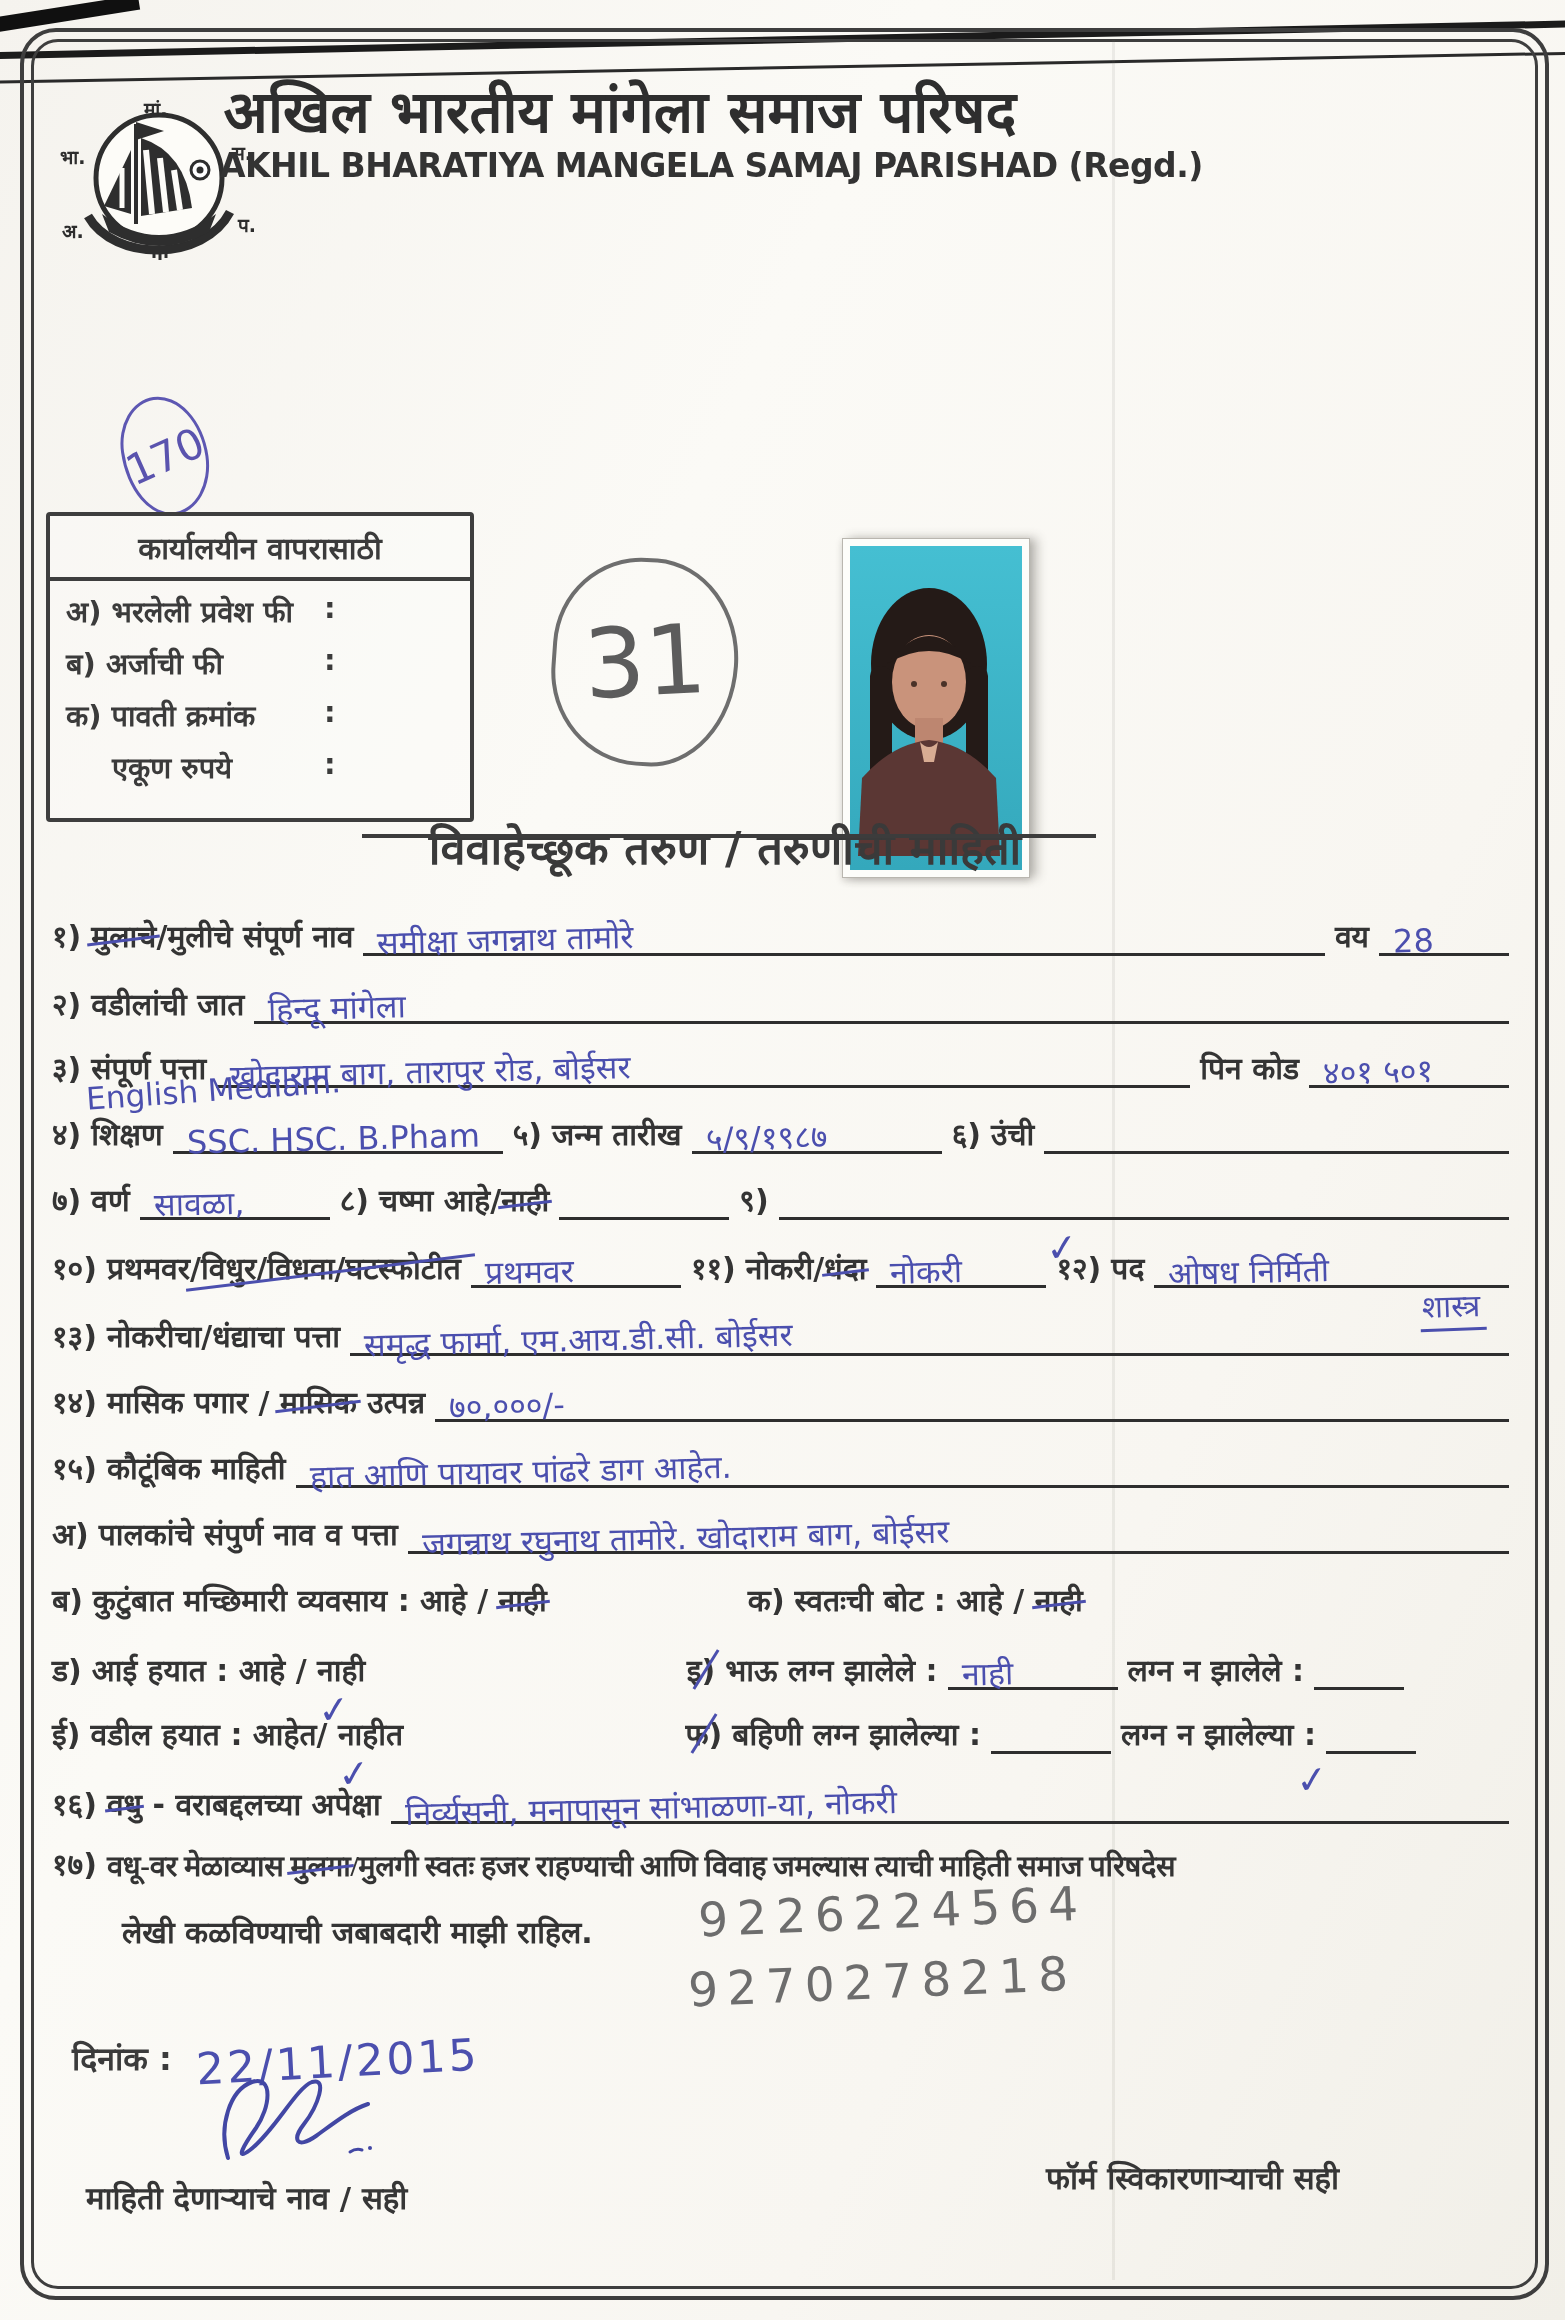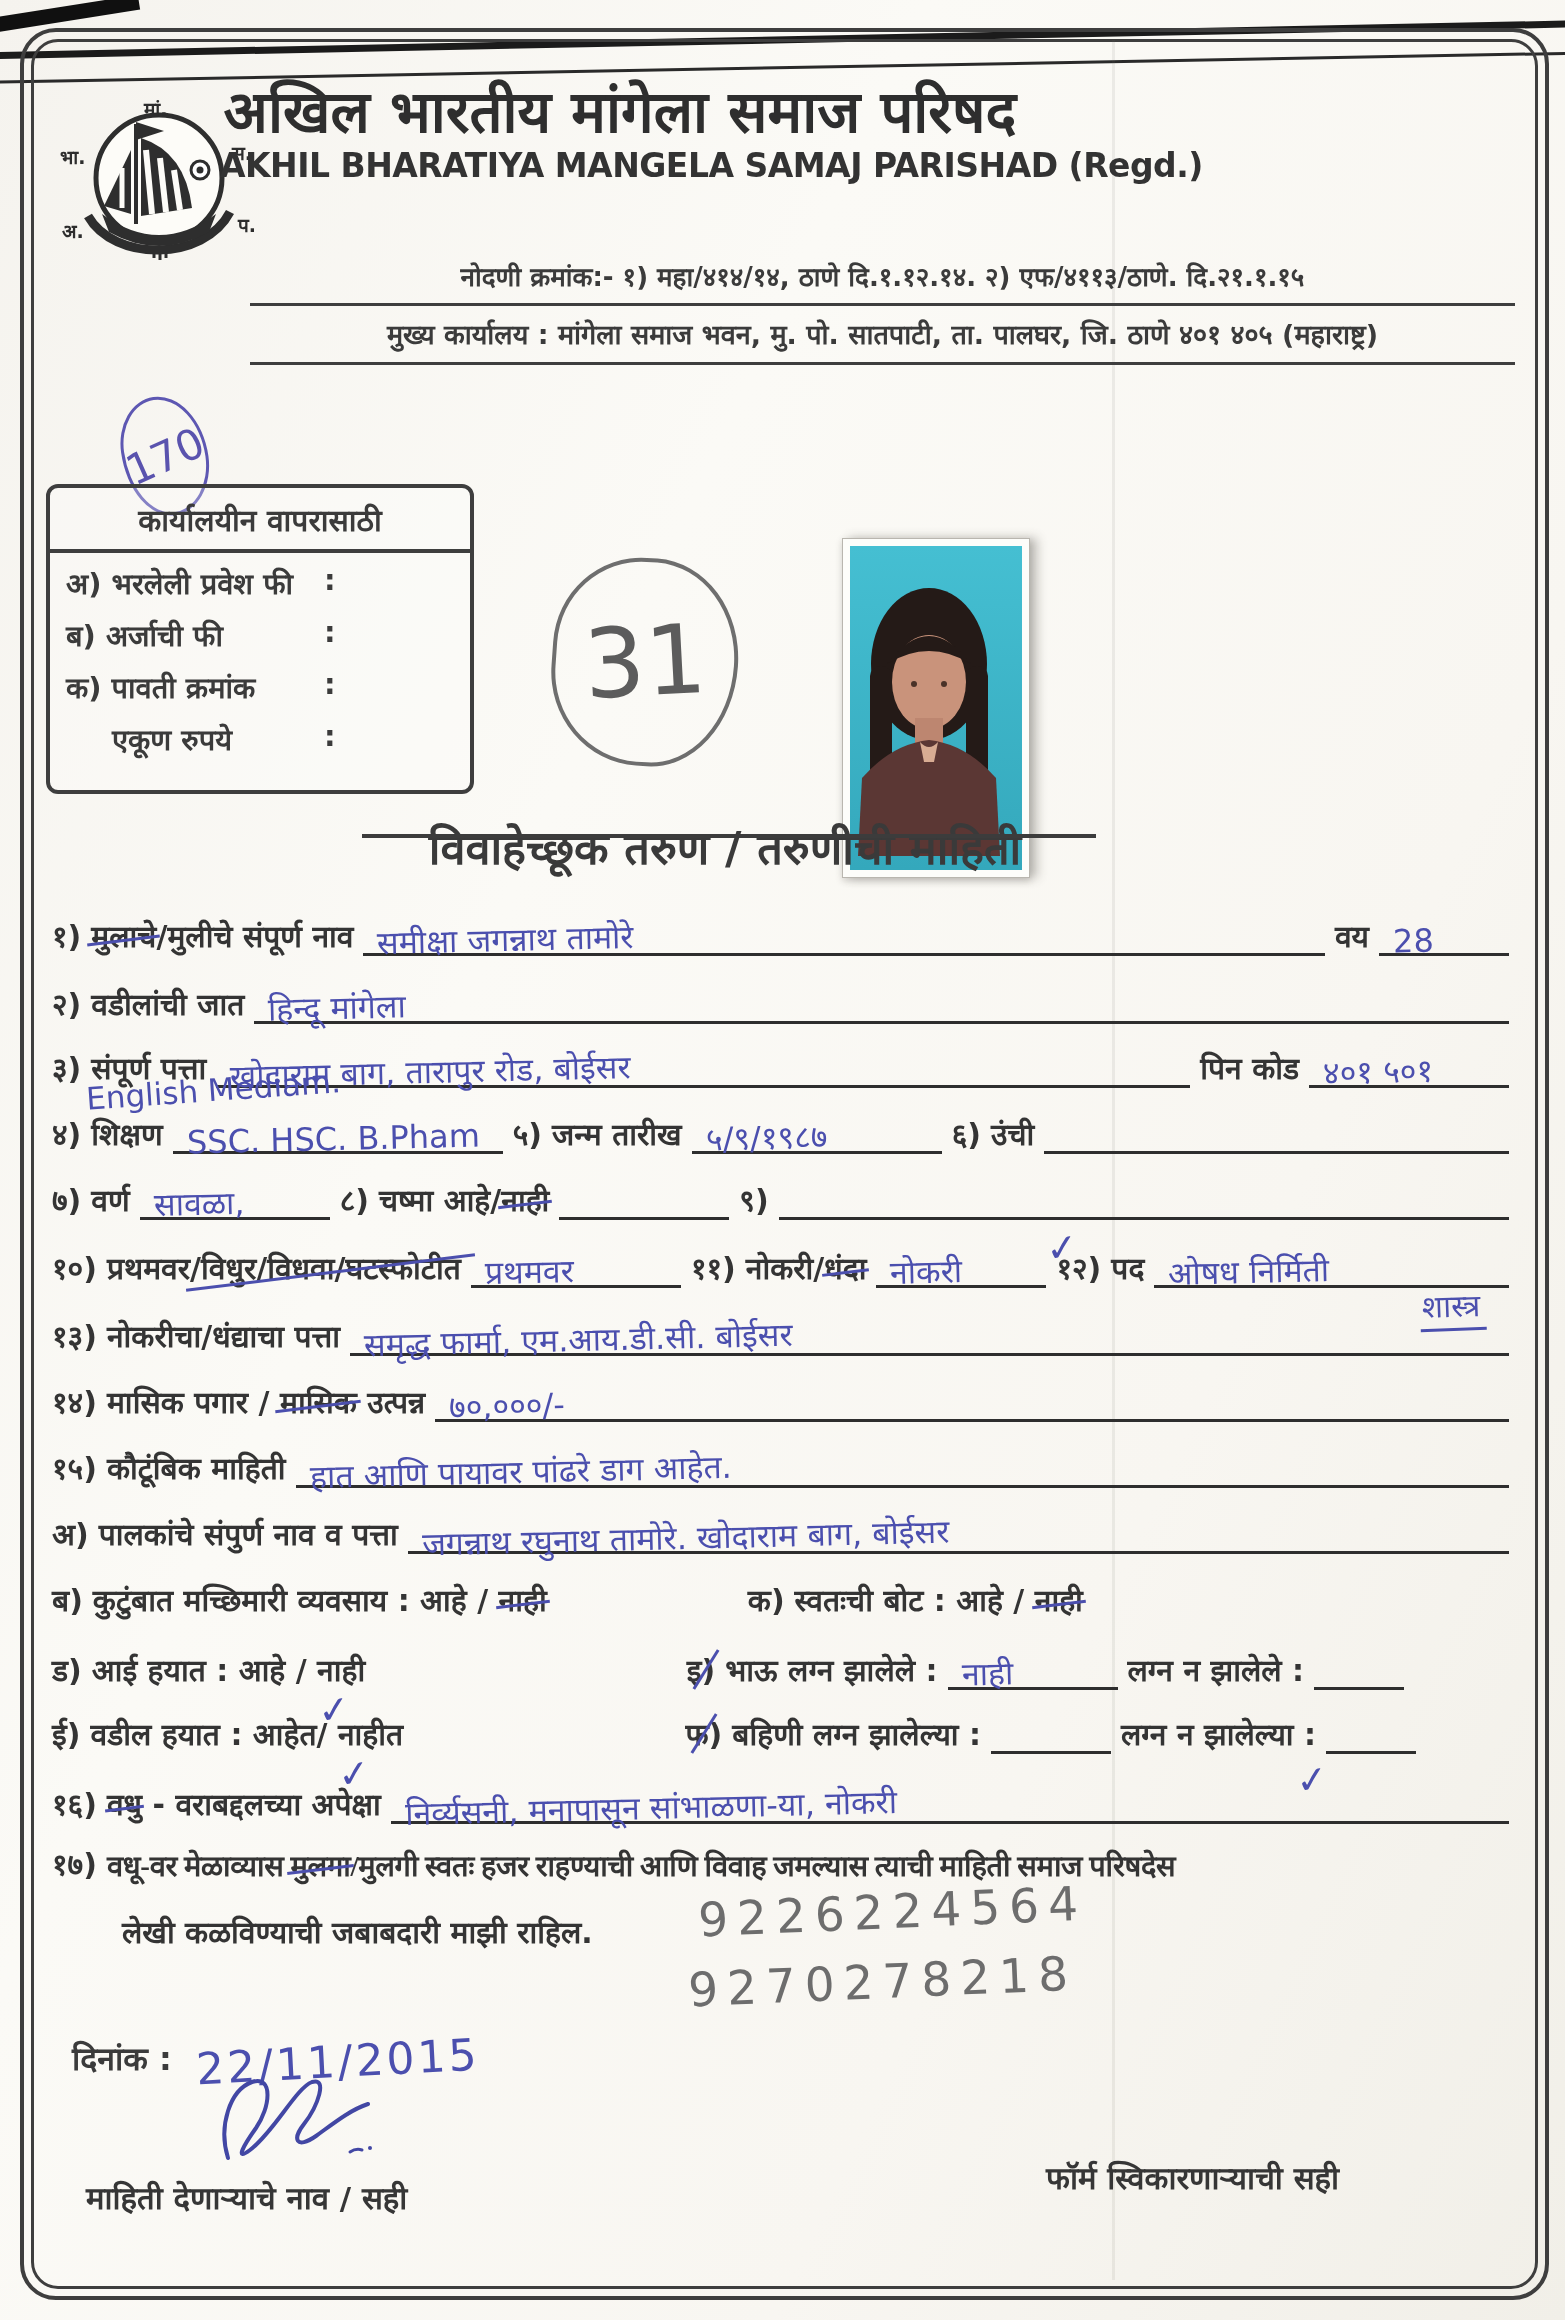--- a/index.html
+++ b/index.html
@@ -24,21 +24,21 @@
   .hdr-right{position:absolute;left:250px;top:258px;right:50px;}
   .reg-line{text-align:center;font-size:26px;font-weight:bold;padding:0 0 9px;border-bottom:3px solid #3e3e3e;white-space:nowrap;}
   .office-line{text-align:center;font-size:27px;font-weight:bold;padding:9px 0 10px;border-bottom:3px solid #3e3e3e;white-space:nowrap;}
 
   .stamp-170{position:absolute;left:122px;top:396px;width:80px;height:114px;border:3px solid #5d57b2;
      border-radius:46% 54% 48% 52%/42% 55% 45% 58%;transform:rotate(-8deg);color:#5a53ae;
      display:flex;align-items:center;justify-content:center;}
   .stamp-170 span{font-size:42px;transform:rotate(-16deg);}
   .event-title{position:absolute;left:278px;top:402px;width:690px;text-align:center;font-size:45px;font-weight:bold;color:#363636;}
 
-  .office-box{position:absolute;left:46px;top:484px;width:420px;height:302px;border:4px solid #3e3e3e;border-radius:12px;background:rgba(255,255,255,0.25);}
+  .office-box{position:absolute;left:46px;top:512px;width:420px;height:302px;border:4px solid #3e3e3e;border-radius:4px;background:rgba(255,255,255,0.25);}
   .office-box .hd{border-bottom:4px solid #3e3e3e;text-align:center;font-size:30px;font-weight:bold;padding:11px 0 9px;}
   .office-box .it{display:flex;font-size:29px;font-weight:bold;padding:10px 18px 3px 16px;}
   .office-box .it .lb{width:258px;white-space:nowrap;}
   .office-box .it.pad .lb{padding-left:46px;width:212px;}
 
   .serial-31{position:absolute;left:552px;top:558px;width:178px;height:200px;border:4px solid #6e6e6e;
      border-radius:50% 50% 48% 52%/46% 52% 54% 48%;transform:rotate(4deg);
      display:flex;align-items:center;justify-content:center;}
   .serial-31 span{font-size:96px;color:#5c5c5c;transform:rotate(-7deg);}
 
@@ -121,24 +121,20 @@
     </svg>
     <span class="lt lt0">अ.</span>
     <span class="lt lt1">भा.</span>
     <span class="lt lt2">मां.</span>
     <span class="lt lt3">स.</span>
     <span class="lt lt4">प.</span>
   </div>
 
   <div class="org-title">अखिल भारतीय मांगेला समाज परिषद</div>
   <div class="org-en">AKHIL BHARATIYA MANGELA SAMAJ PARISHAD (Regd.)</div>
-  <div class="hdr-right">
-    <div class="reg-line">नोदणी क्रमांक:- १) महा/४१४/१४, ठाणे दि.१.१२.१४. २) एफ/४११३/ठाणे. दि.२१.१.१५</div>
-    <div class="office-line">मुख्य कार्यालय : मांगेला समाज भवन, मु. पो. सातपाटी, ता. पालघर, जि. ठाणे ४०१ ४०५ (महाराष्ट्र)</div>
-  </div>
 
   <div class="stamp-170">
       <span>170</span>
     </div>
 
   <div class="office-box">
     <div class="hd">कार्यालयीन वापरासाठी</div>
     <div class="it">
       <span class="lb">अ) भरलेली प्रवेश फी</span>
       <span class="cl">:</span>

